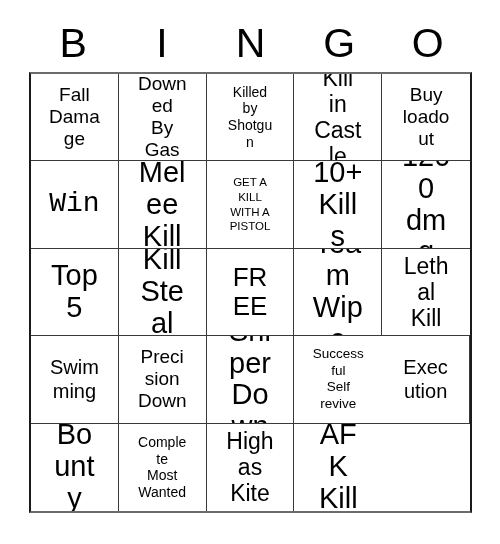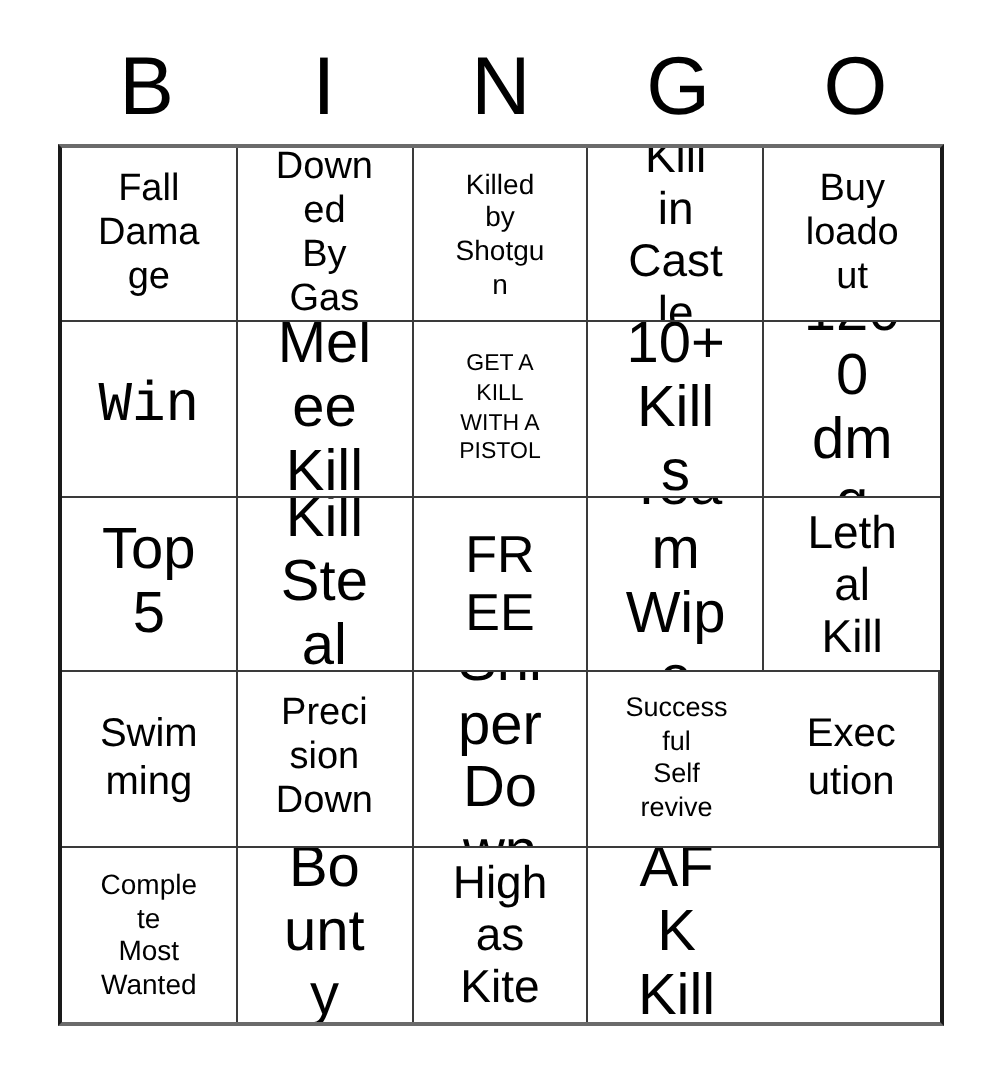--- a/index.html
+++ b/index.html
@@ -187,28 +187,28 @@
 Down</span>
       </div>
       <div class="cell col-last">
         <span class="cell-text fs-sm">Successful
 Self revive</span>
       </div>
       <div class="cell">
         <span class="cell-text fs-sm2">Execution</span>
       </div>
       <div class="cell row-last">
+        <span class="cell-text fs-xxl">Bounty</span>
+      </div>
+      <div class="cell row-last">
         <span class="cell-text fs-md">Complete
 Most
 Wanted</span>
       </div>
       <div class="cell row-last">
-        <span class="cell-text fs-xxl">Bounty</span>
-      </div>
-      <div class="cell row-last">
         <span class="cell-text fs-lg">High
 as Kite</span>
       </div>
       <div class="cell col-last row-last">
         <span class="cell-text fs-xxl">AFK
 Kill</span>
       </div>
     </div>
 
 </div>

